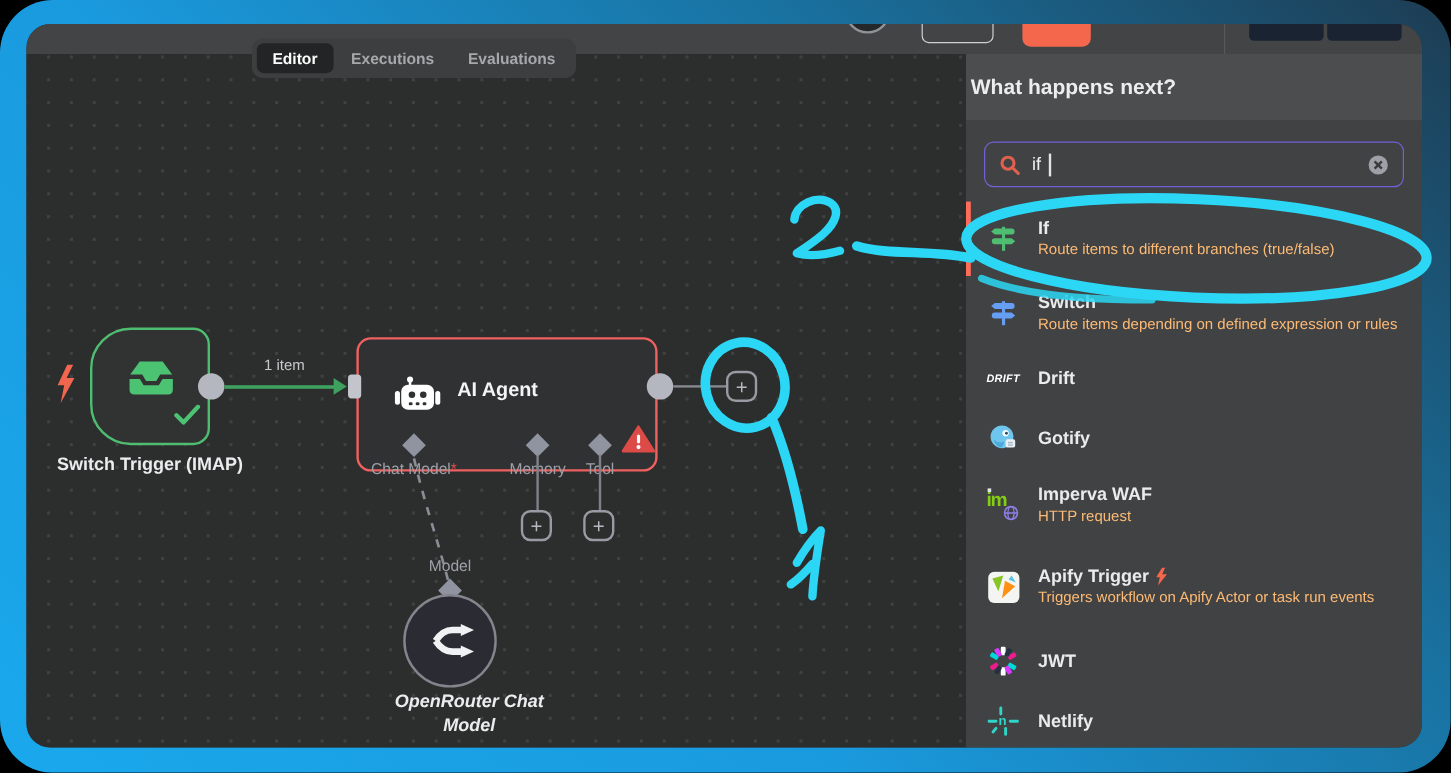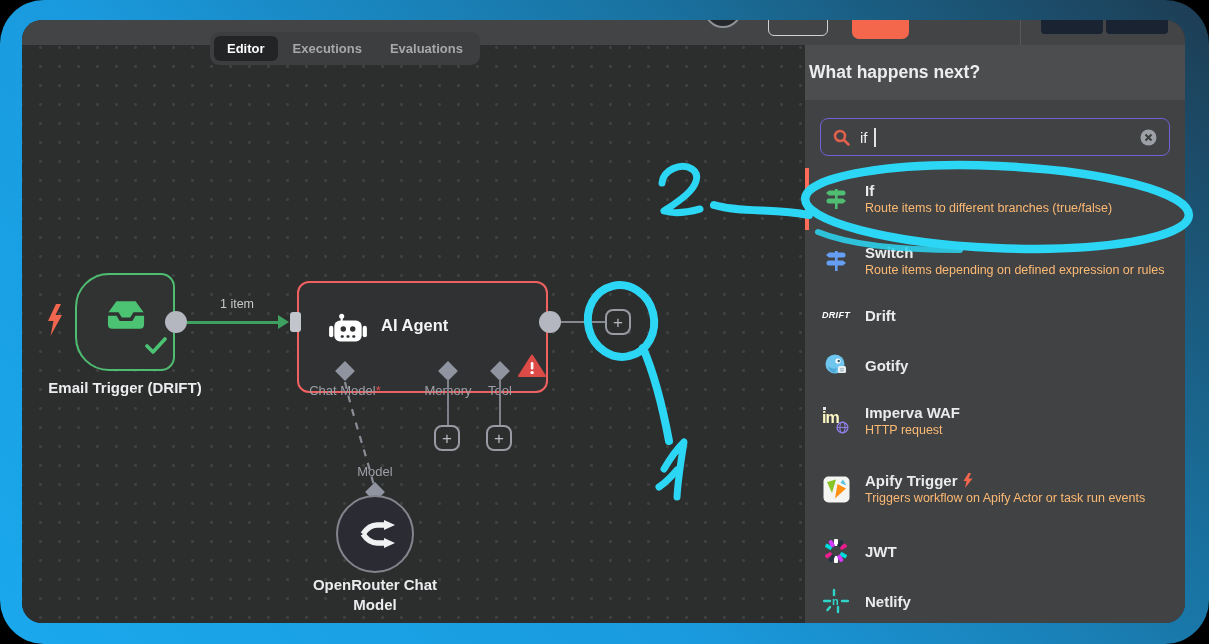--- a/index.html
+++ b/index.html
@@ -86,21 +86,21 @@
               border:2px solid #989ba3; color:#b6b9c0; font-size:17px; line-height:21px; text-align:center;
               cursor:pointer; font-family:"Liberation Sans",sans-serif; padding:0; }
   .plus-btn::before { content:"+"; }
   .pb-mem { left:412px; top:380px; }
   .pb-tool { left:464px; top:380px; }
   .pb-next { left:583px; top:264px; }
   .agent-out-line { position:absolute; left:539px; top:276px; width:46px; height:2px; background:#85888f; }
 
   .or-node { position:absolute; left:314px; top:450px; width:78px; height:78px; border-radius:50%;
              background:#2b2c33; border:2px solid #83858d; }
-  .or-label { left:263px; top:530px; width:180px; line-height:20px; }
+  .or-label { left:279px; top:530px; width:180px; line-height:20px;font-style:italic; }
 
   
   .panel { position:absolute; left:783px; top:25px; width:380px; height:578px; background:#414244; }
   .panel-header { height:55px; background:#4b4d4f; display:flex; align-items:center; padding-left:4px; }
   .panel-title { color:#ecedee; font-size:17.5px; font-weight:700; }
 
   .search-box { position:relative; margin:18px 15px 0 15px; height:38px; border:1.5px solid #6e62d6;
                 border-radius:8px; display:flex; align-items:center; padding:0 12px; gap:10px; background:#414244; }
   .search-input { flex:1; border:none; outline:none; background:transparent; color:#f0f1f2; font-size:15px;
                   font-family:"Liberation Sans",sans-serif; }
@@ -118,21 +118,21 @@
   .r-jwt    { height:34px; margin-bottom:16px; }
   .r-netlify{ height:34px; }
   .row-icon { width:30px; flex:none; display:flex; justify-content:center; align-items:center; }
   .row-title { color:#eaebec; font-size:15px; font-weight:600; line-height:19px; display:flex; align-items:center; gap:5px; }
   .row-desc { color:#fdba74; font-size:12.5px; line-height:17px; white-space:nowrap; }
   .row-desc.wrap { white-space:normal; max-width:282px; }
   .hover-bar { position:absolute; left:0; top:-6px; width:4px; height:62px; background:#ff6d5a; }
 
   .drift-logo { color:#ffffff; font-size:9px; font-weight:800; letter-spacing:0.3px; font-style:italic; }
   .imperva-logo { position:relative; width:30px; height:28px; }
-  .imperva-im { position:absolute; left:1px; top:2px; color:#fef9c3; font-size:16px; font-weight:800; letter-spacing:-1px; }
+  .imperva-im { position:absolute; left:1px; top:2px; color:#84cc16; font-size:16px; font-weight:800; letter-spacing:-1px; }
   .imperva-sq { position:absolute; left:2px; top:0px; width:3px; height:3px; background:#dfe2e8; }
   .netlify-n { font-size:11px; font-weight:700; fill:#2fd5c8; }
 
   
   .annot { position:absolute; inset:0; z-index:90; pointer-events:none; }
 </style>
 </head>
 <body>
 
 <div class="stage">
@@ -163,21 +163,21 @@
 
       <div class="email-node">
         <svg width="44" height="34" viewBox="0 0 40 32" style="position:absolute;left:27px;top:23px">
           <path d="M3,14 L11,3 H29 L37,14 V25 Q37,29 33,29 H7 Q3,29 3,25 Z" fill="#4cc273"></path>
           <path d="M2,15 H12 L15,20 H25 L28,15 H38" stroke="#313333" stroke-width="3.4" fill="none"></path>
         </svg>
         <svg class="email-check" width="22" height="18" viewBox="0 0 22 18">
           <polyline points="2,9 8,15 20,2" stroke="#4cc273" stroke-width="3.6" fill="none" stroke-linecap="round" stroke-linejoin="round"></polyline>
         </svg>
       </div>
-      <div class="node-label email-label">Email Trigger (DRIFT)</div>
+      <div class="node-label email-label">Switch Trigger (IMAP)</div>
       <div class="out-circle out-email"></div>
 
       <div class="conn-green"></div>
       <div class="conn-green-arrow"></div>
       <div class="items-label">1 item</div>
       <div class="in-port"></div>
 
       <div class="agent-node">
         <svg class="robot" width="42" height="42" viewBox="0 0 40 40">
           <rect x="2" y="16" width="4" height="11" rx="2" fill="#fff"></rect>

